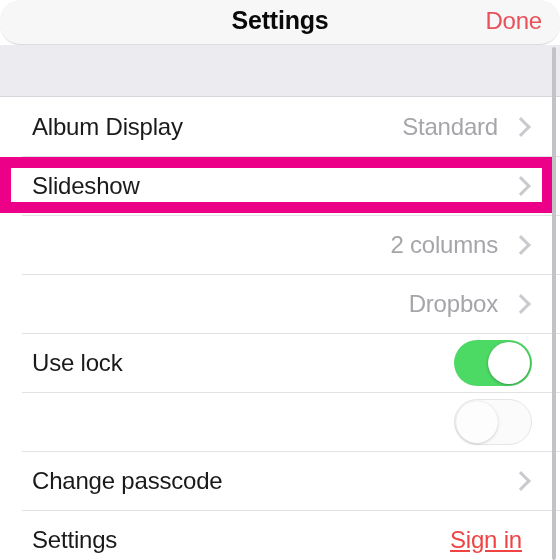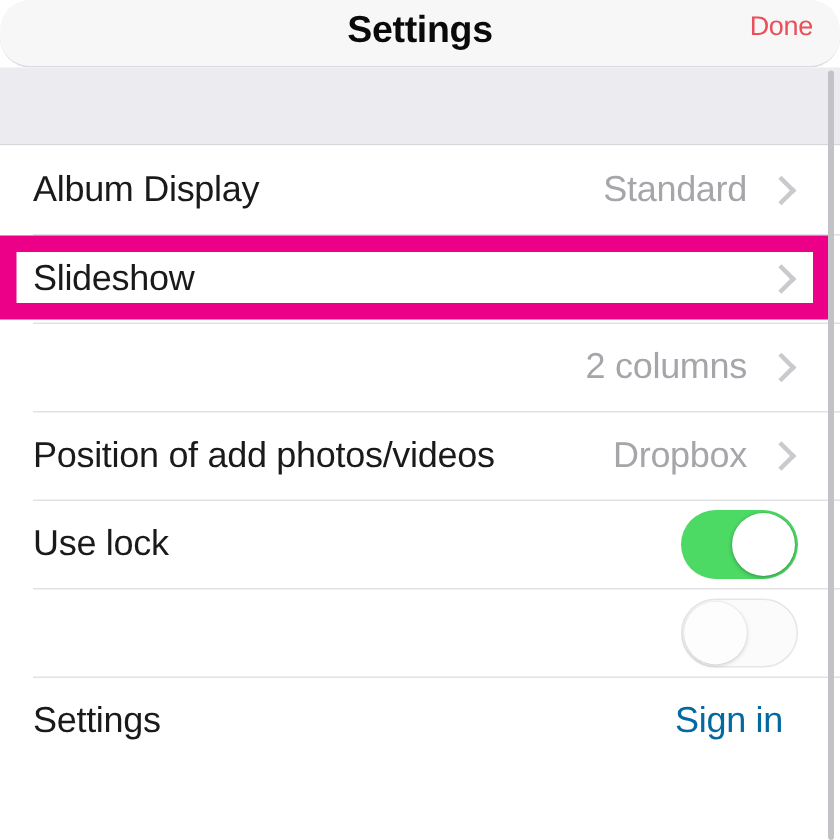--- a/index.html
+++ b/index.html
@@ -40,21 +40,21 @@
     text-align: center;
     font-size: 25px;
     font-weight: bold;
     color: #0a0a0a;
     letter-spacing: -0.2px;
   }
   .nav-done {
     position: absolute;
     right: 18px;
     top: 7px;
-    font-size: 18px;
+    font-size: 24px;
     color: #e8505a;
     letter-spacing: -0.2px;
   }
 
   
   .group-gap {
     height: 52px;
     background: #ebebf0;
     border-bottom: 1px solid #d6d6dc;
     box-sizing: border-box;
@@ -79,21 +79,21 @@
     position: absolute;
     left: 22px;
     right: 0;
     top: 0;
     height: 1px;
     background: #e2e2e6;
   }
   .row.no-sep::before { display: none; }
 
   .row-label {
-    margin-left: 22px;
+    margin-left: 32px;
     font-size: 24px;
     color: #1a1a1a;
     letter-spacing: -0.2px;
     white-space: nowrap;
   }
   .row-label.disabled {
     color: #b6b6bb;
   }
 
   .row-right {
@@ -103,22 +103,23 @@
     padding-right: 28px;
   }
 
   .row-value {
     font-size: 24px;
     color: #a5a5aa;
     letter-spacing: -0.2px;
     white-space: nowrap;
   }
   .row-value.accent {
-    color: #0369a1;
+    color: #ef4444;
     padding-right: 10px;
+    text-decoration: underline;
   }
 
   
   .chevron {
     display: inline-block;
     width: 22px;
     height: 22px;
     margin-left: 12px;
     position: relative;
     flex: none;
@@ -233,21 +234,20 @@
     </div>
 
     <div class="row">
       <div class="row-right">
         <span class="row-value">2 columns</span>
         <span class="chevron"></span>
       </div>
     </div>
 
     <div class="row">
-      <div class="row-label">Position of add photos/videos</div>
       <div class="row-right">
         <span class="row-value">Dropbox</span>
         <span class="chevron"></span>
       </div>
     </div>
 
     <div class="row">
       <div class="row-label">Use lock</div>
       <div class="row-right">
         <span class="toggle on">
@@ -257,20 +257,27 @@
     </div>
 
     <div class="row">
       <div class="row-right">
         <span class="toggle off">
           <span class="knob"></span>
         </span>
       </div>
     </div>
 
+    <div class="row">
+      <div class="row-label">Change passcode</div>
+      <div class="row-right">
+        <span class="row-value"></span>
+        <span class="chevron"></span>
+      </div>
+    </div>
 
     <div class="row">
       <div class="row-label">Settings</div>
       <div class="row-right">
         <span class="row-value accent">Sign in</span>
       </div>
     </div>
 
   </div>
 

